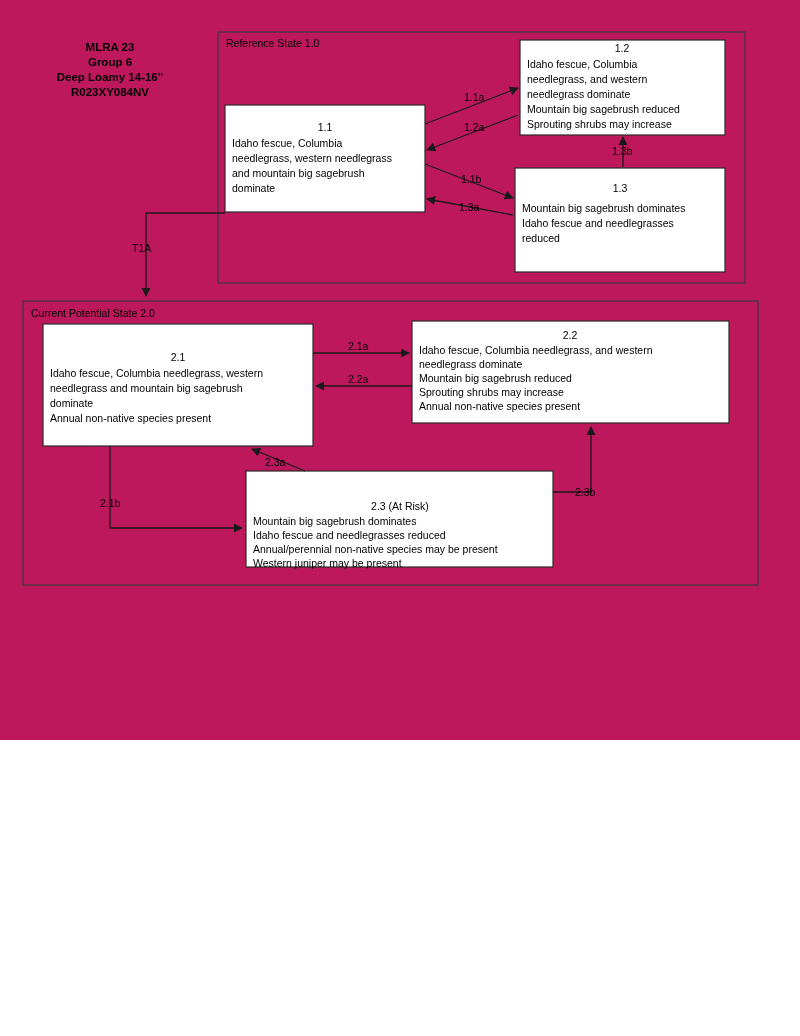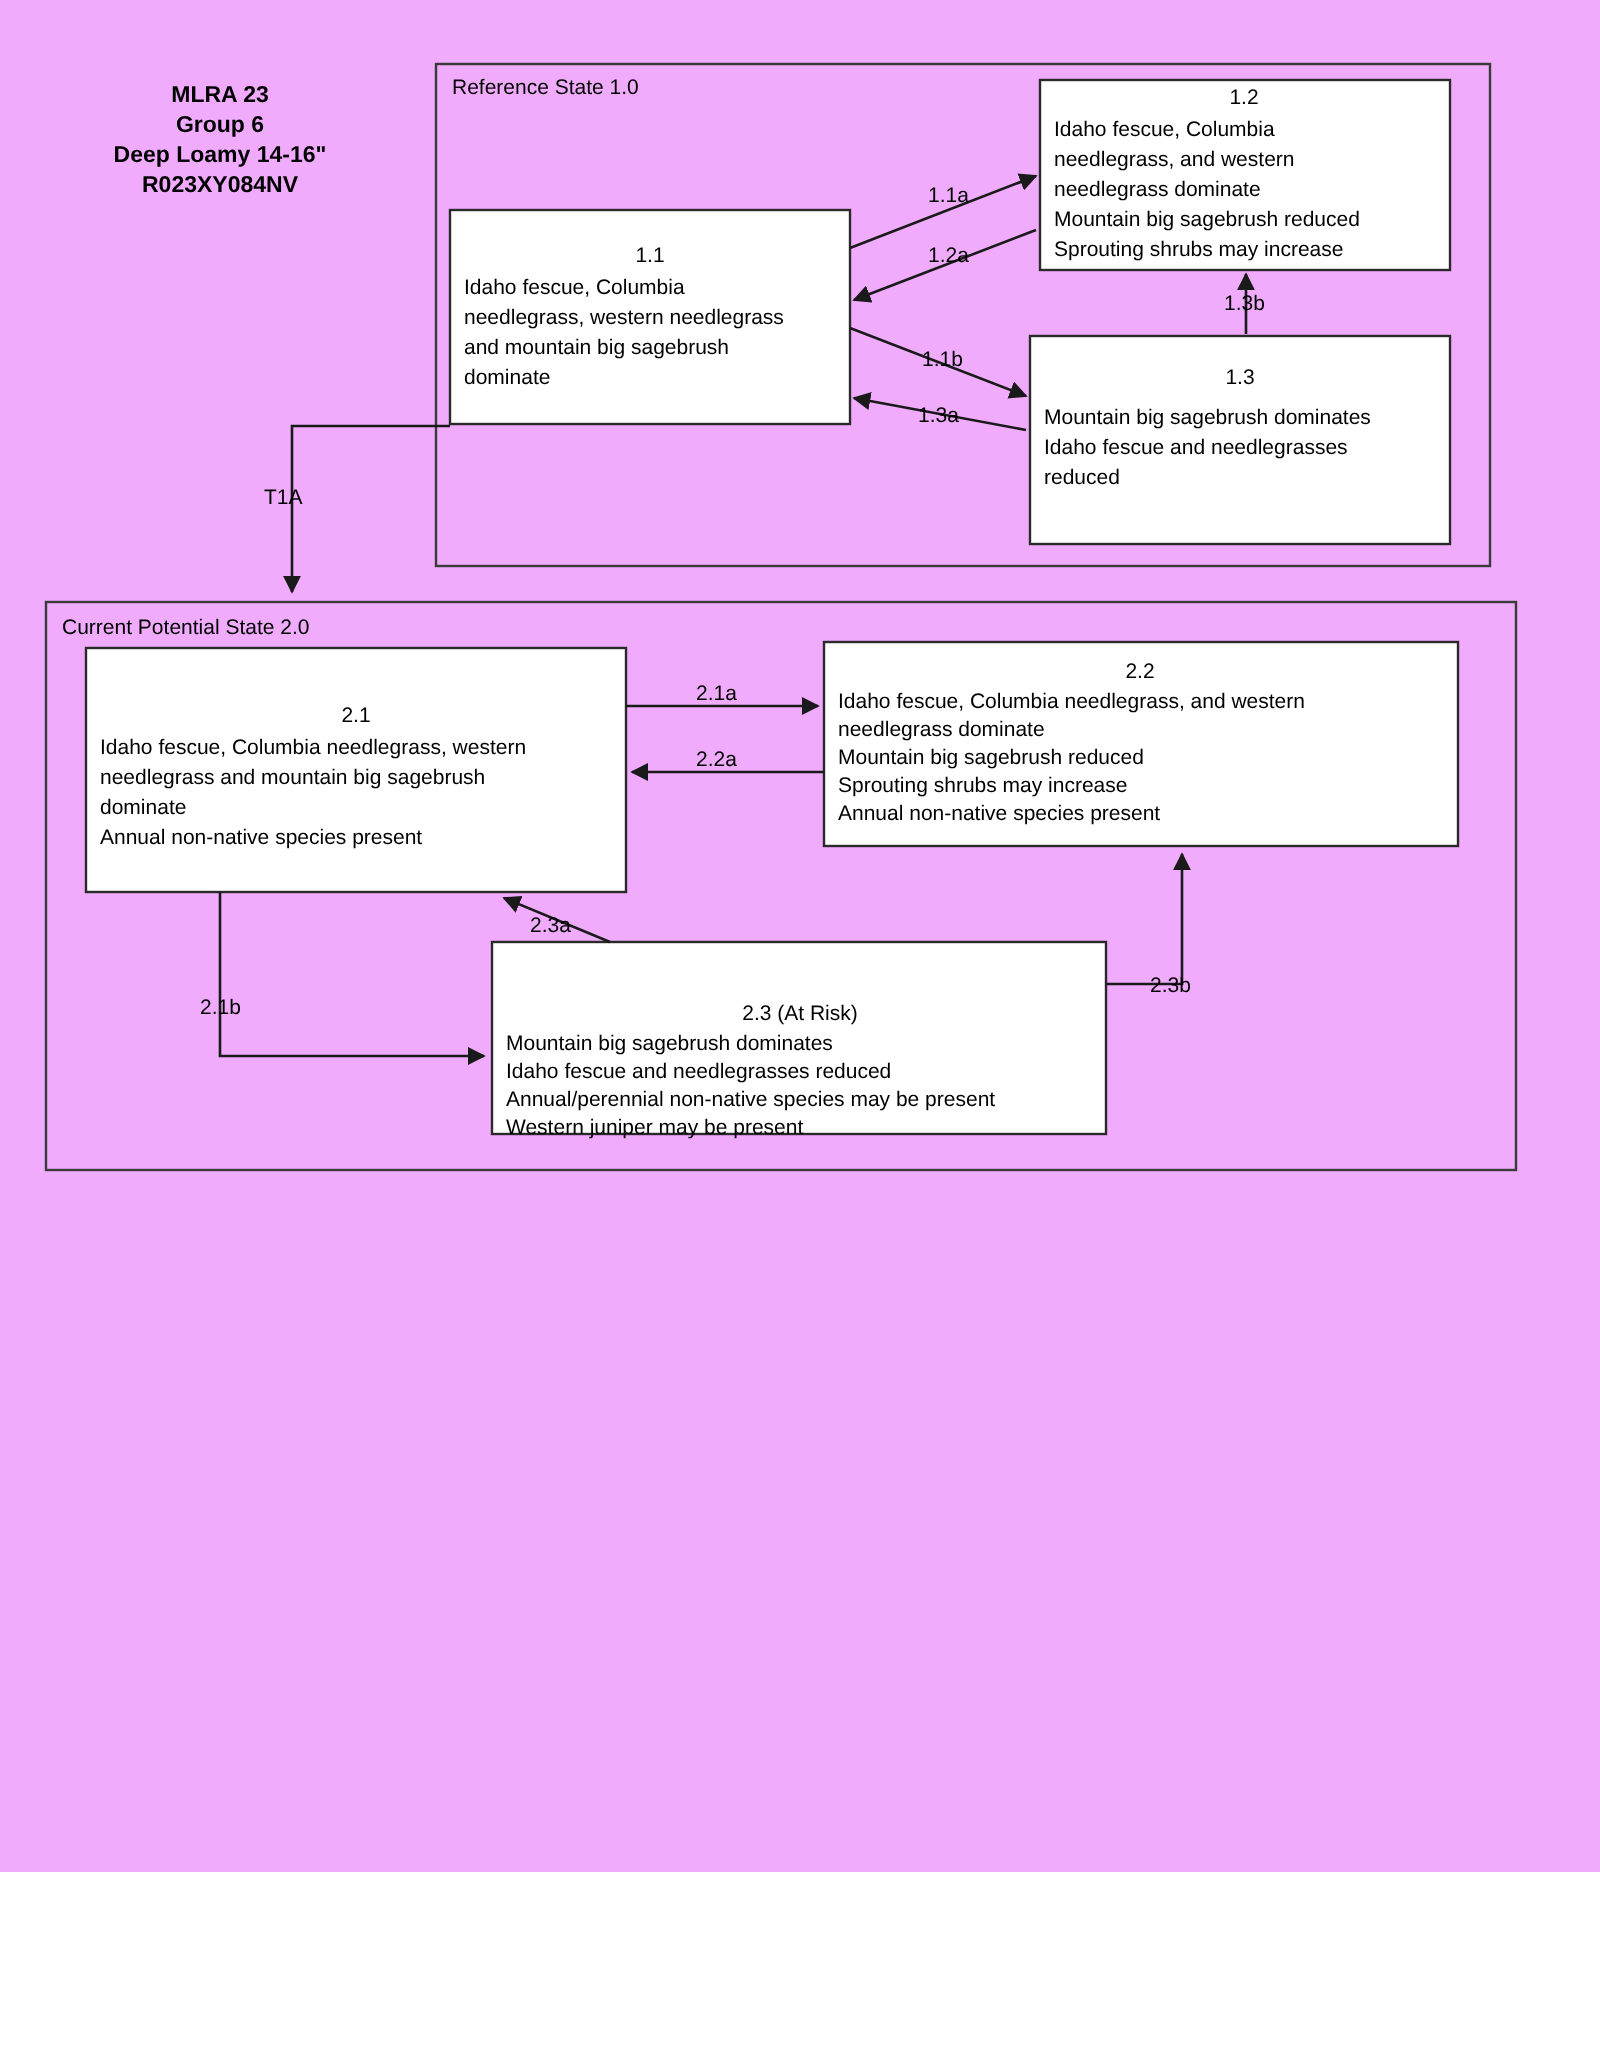--- a/index.html
+++ b/index.html
@@ -3,22 +3,22 @@
 <meta charset="utf-8">
 <style>
   html, body {
     margin: 0;
     padding: 0;
     background: #ffffff;
   }
   #page {
     position: relative;
     width: 800px;
-    height: 936px;
-    background: #f0abfc;
+    height: 740px;
+    background: #be185d;
     font-family: "Liberation Sans", sans-serif;
     overflow: hidden;
   }
   #diagram-svg {
     position: absolute;
     left: 0;
     top: 0;
     width: 800px;
     height: 1036px;
   }

